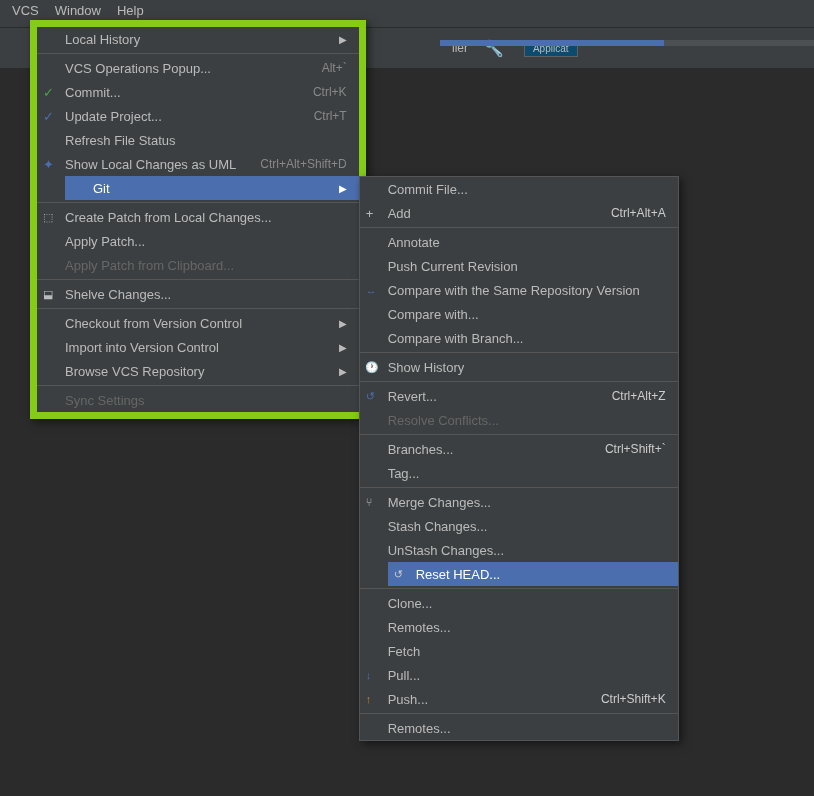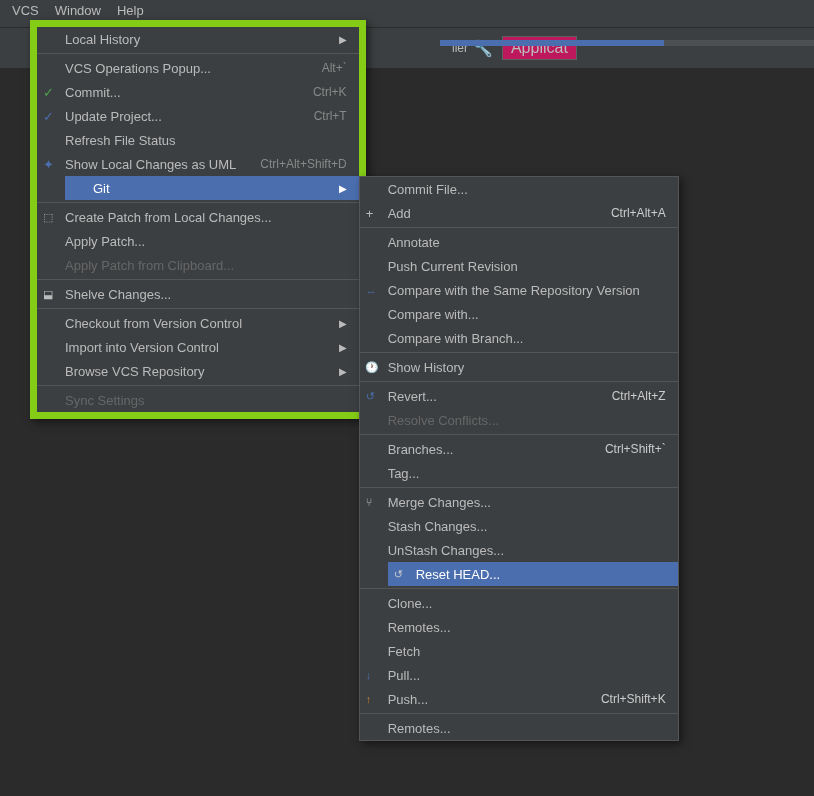--- a/index.html
+++ b/index.html
@@ -143,37 +143,37 @@
     .toolbar-right {
       position: absolute;
       top: 28px;
       right: 0;
       left: 440px;
       height: 40px;
       background: #3c3f41;
       display: flex;
       align-items: center;
       padding: 0 8px;
-      gap: 1px;
+      gap: 12px;
     }
     .toolbar-icon-btn {
       color: #bbbbbb;
       font-size: 16px;
       padding: 2px 4px;
       cursor: pointer;
     }
     .controller-label {
       color: #bbbbbb;
       font-size: 12px;
       margin-left: 4px;
     }
     .application-label {
       color: #bbbbbb;
-      font-size: 16px;
-      background: #be185d;
+      font-size: 10px;
+      background: #0c4a6e;
       padding: 2px 8px;
       border: 1px solid #606060;
       margin-left: 4px;
     }
 
     .progress-bar-container {
       position: absolute;
       top: 40px;
       right: 0;
       left: 440px;

